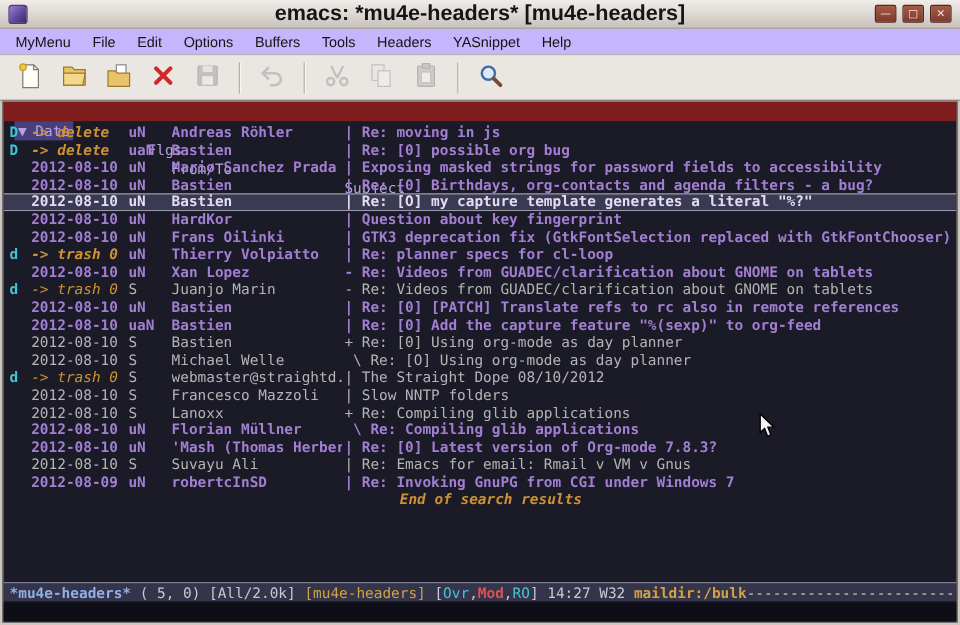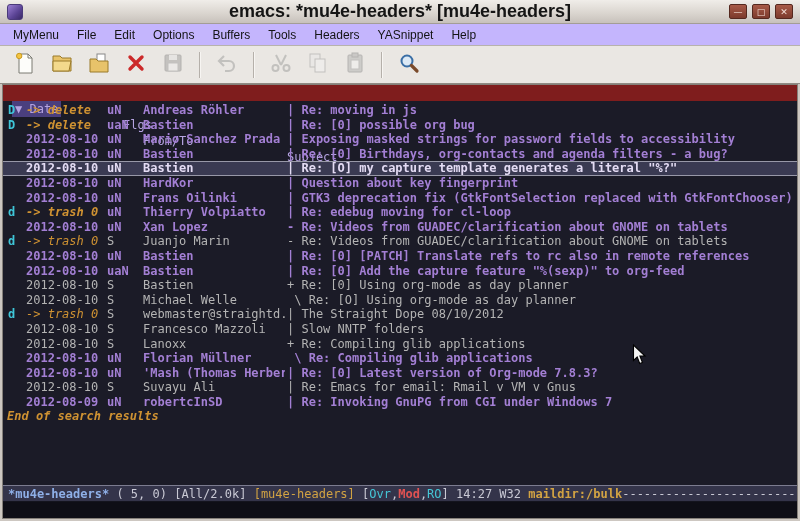--- a/index.html
+++ b/index.html
@@ -88,21 +88,21 @@
   .row.unread{ color:#a37fd4; font-weight:bold; }
   .row.seen{ color:#b4b4b4; }
   .c-date.marked{ color:#cf9232; font-style:italic; }
   .row.current{
     background:#3a3a52;
     box-shadow: inset 0 1px 0 #9898a8, inset 0 -1px 0 #9898a8;
   }
   .row.current span:not(.c-mark){ color:#e4dcf4; }
   .end-text{
     color:#cf9232; font-style:italic; font-weight:bold;
-    padding-left:4px; height:14.6px; line-height:14.6px;
+    padding-left:18px; height:14.6px; line-height:14.6px;text-align:center;
   }
 
   
   .modeline{
     flex:none; height:17px; line-height:15px;
     background:#34344a; border-top:1px solid #7c7c90;
     box-shadow: inset 0 -1px 0 #14141e;
     color:#c9c9d4; white-space:pre; overflow:hidden; padding:1px 0 0 5px;
   }
   .ml-buffer{ color:#8fb0e8; font-weight:bold; }
@@ -274,21 +274,21 @@
     <span class="c-flags">uN</span>
     <span class="c-from">Frans Oilinki</span>
     <span class="c-subj">| GTK3 deprecation fix (GtkFontSelection replaced with GtkFontChooser)</span>
   </div>
 
   <div class="row unread">
     <span class="c-mark">d</span>
     <span class="c-date marked">-&gt; trash 0</span>
     <span class="c-flags">uN</span>
     <span class="c-from">Thierry Volpiatto</span>
-    <span class="c-subj">| Re: edebug moving for cl-loop</span>
+    <span class="c-subj">| Re: planner specs for cl-loop</span>
   </div>
 
   <div class="row unread">
     <span class="c-mark"></span>
     <span class="c-date">2012-08-10</span>
     <span class="c-flags">uN</span>
     <span class="c-from">Xan Lopez</span>
     <span class="c-subj">- Re: Videos from GUADEC/clarification about GNOME on tablets</span>
   </div>
 

